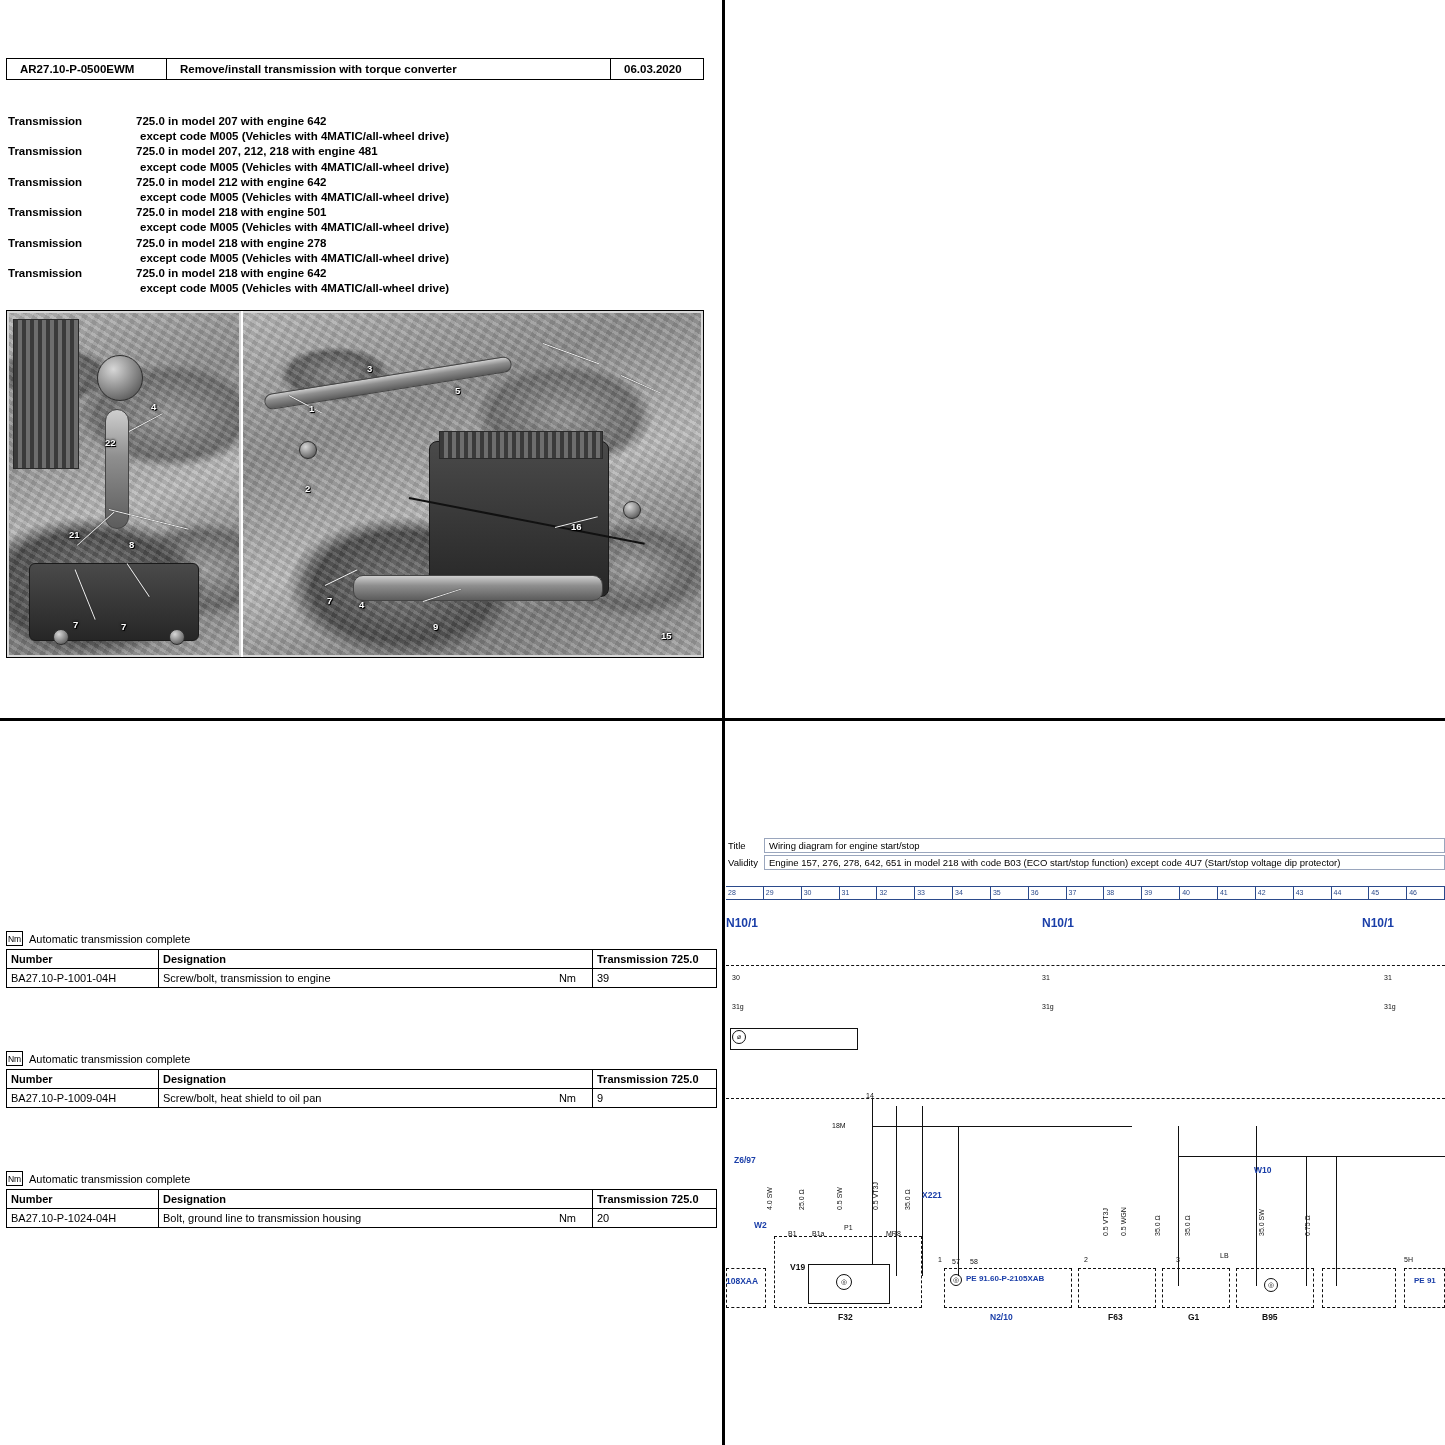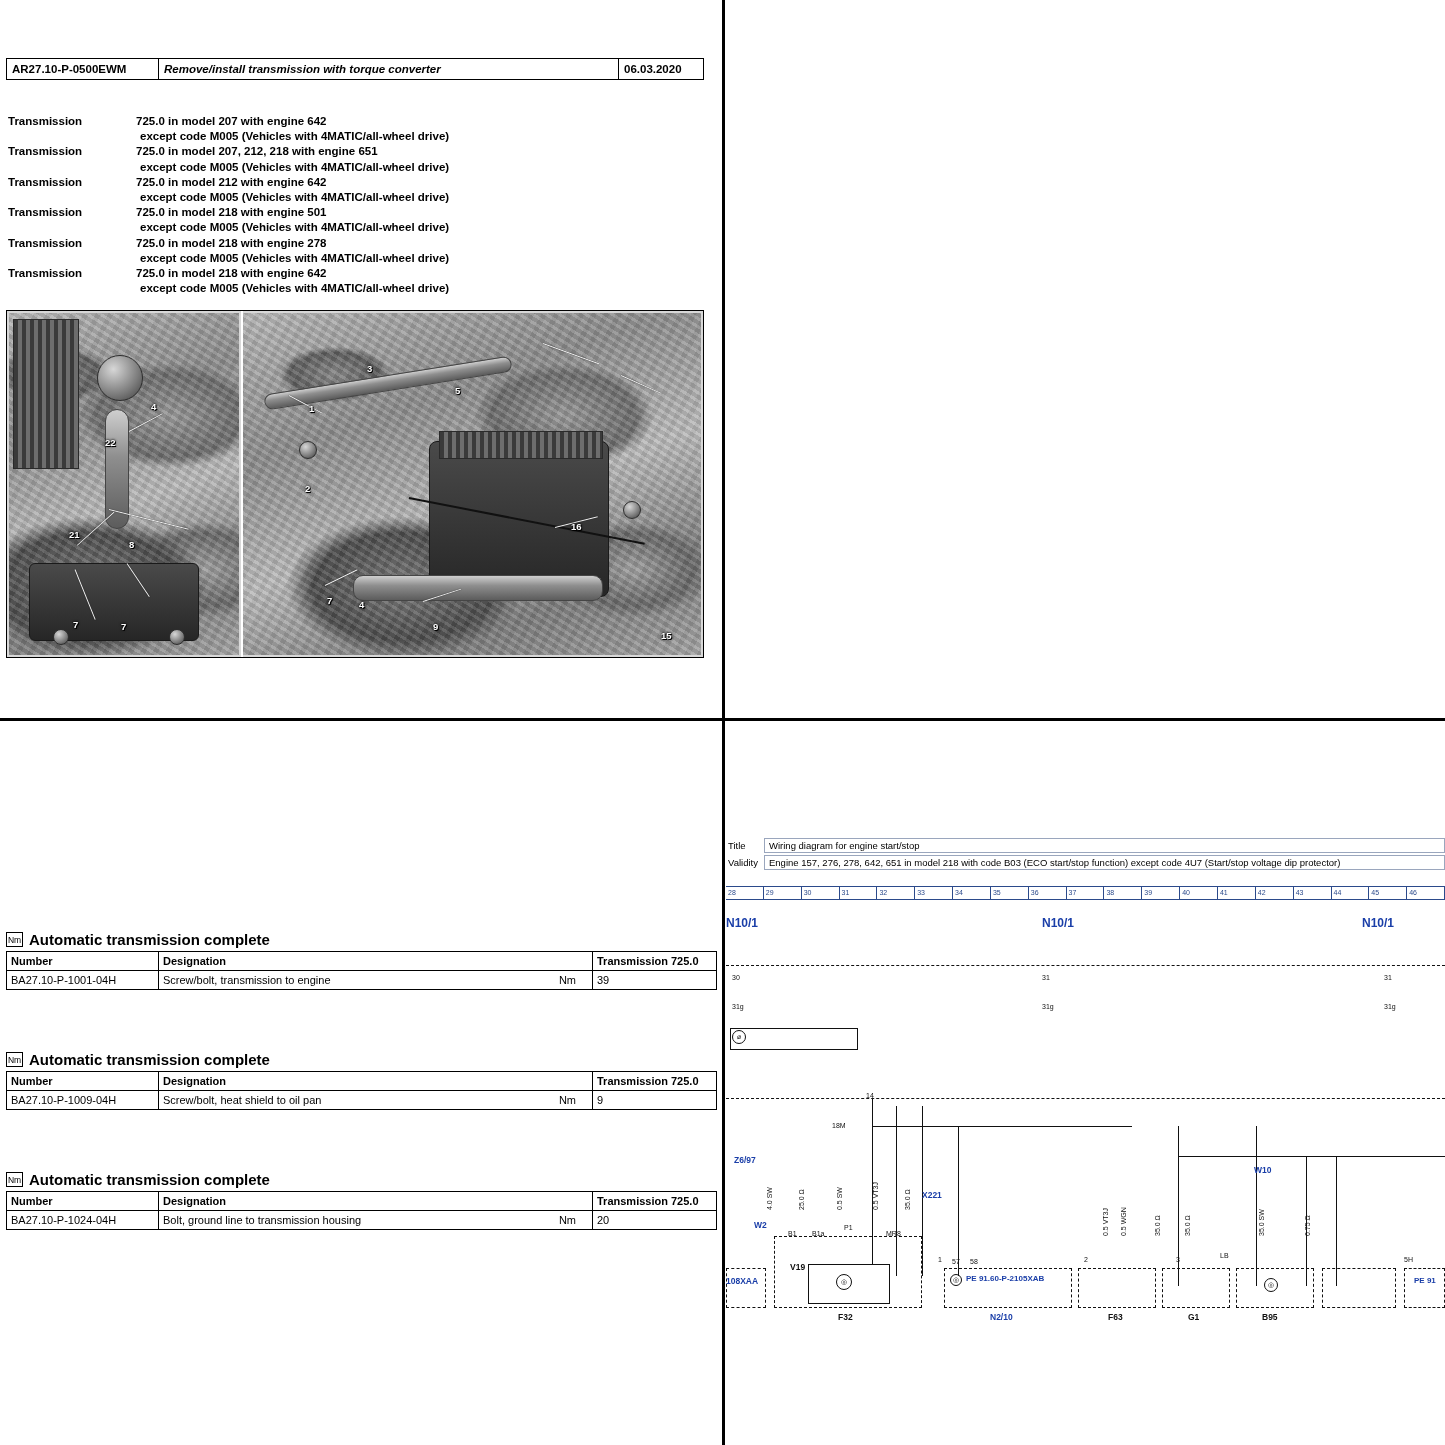--- a/index.html
+++ b/index.html
@@ -38,24 +38,25 @@
     height: 22px;
     align-items: stretch;
   }
   .doc-header .cell {
     display: flex;
     align-items: center;
     padding: 0 5px;
     border-right: 1px solid #000;
     white-space: nowrap;
     overflow: hidden;
+    margin-left: 8px;
   }
   .doc-header .cell:last-child { border-right: none; }
   .doc-header .c-id { width: 152px; font-weight: bold; }
-  .doc-header .c-title { flex: 1; font-weight: bold; font-style: italic; }
+  .doc-header .c-title { flex: 1; font-weight: bold; }
   .doc-header .c-date { width: 84px; justify-content: flex-start; font-weight: bold; }
 
   .trans-list {
     position: absolute;
     left: 8px; top: 114px;
     width: 700px;
     font-size: 11.5px;
     font-weight: bold;
   }
   .trans-row { display: flex; line-height: 15.2px; }
@@ -149,21 +150,21 @@
   .torque-block { position: absolute; left: 6px; width: 710px; }
   .tb-head { display: flex; align-items: center; gap: 6px; margin-bottom: 3px; }
   .nm-badge {
     width: 17px; height: 15px;
     border: 1px solid #000;
     font-size: 8.5px;
     display: flex; align-items: center; justify-content: center;
     font-weight: normal;
     background: #fff;
   }
-  .tb-title { font-size: 15px; font-weight: bold; }
+  .tb-title { font-size: 11px; font-weight: normal; }
   table.torque {
     border-collapse: collapse;
     width: 710px;
     font-size: 11px;
     table-layout: fixed;
   }
   table.torque th, table.torque td {
     border: 1px solid #000;
     padding: 2px 4px;
     text-align: left;
@@ -254,21 +255,21 @@
 
     <div class="trans-list">
       <div class="trans-row">
         <div class="lbl">Transmission</div>
         <div class="val">725.0 in model 207 with engine 642</div>
       </div>
       <div class="trans-sub">except code M005 (Vehicles with 4MATIC/all-wheel drive)</div>
 
       <div class="trans-row">
         <div class="lbl">Transmission</div>
-        <div class="val">725.0 in model 207, 212, 218 with engine 651</div>
+        <div class="val">725.0 in model 207, 212, 218 with engine 481</div>
       </div>
       <div class="trans-sub">except code M005 (Vehicles with 4MATIC/all-wheel drive)</div>
 
       <div class="trans-row">
         <div class="lbl">Transmission</div>
         <div class="val">725.0 in model 212 with engine 642</div>
       </div>
       <div class="trans-sub">except code M005 (Vehicles with 4MATIC/all-wheel drive)</div>
 
       <div class="trans-row">

